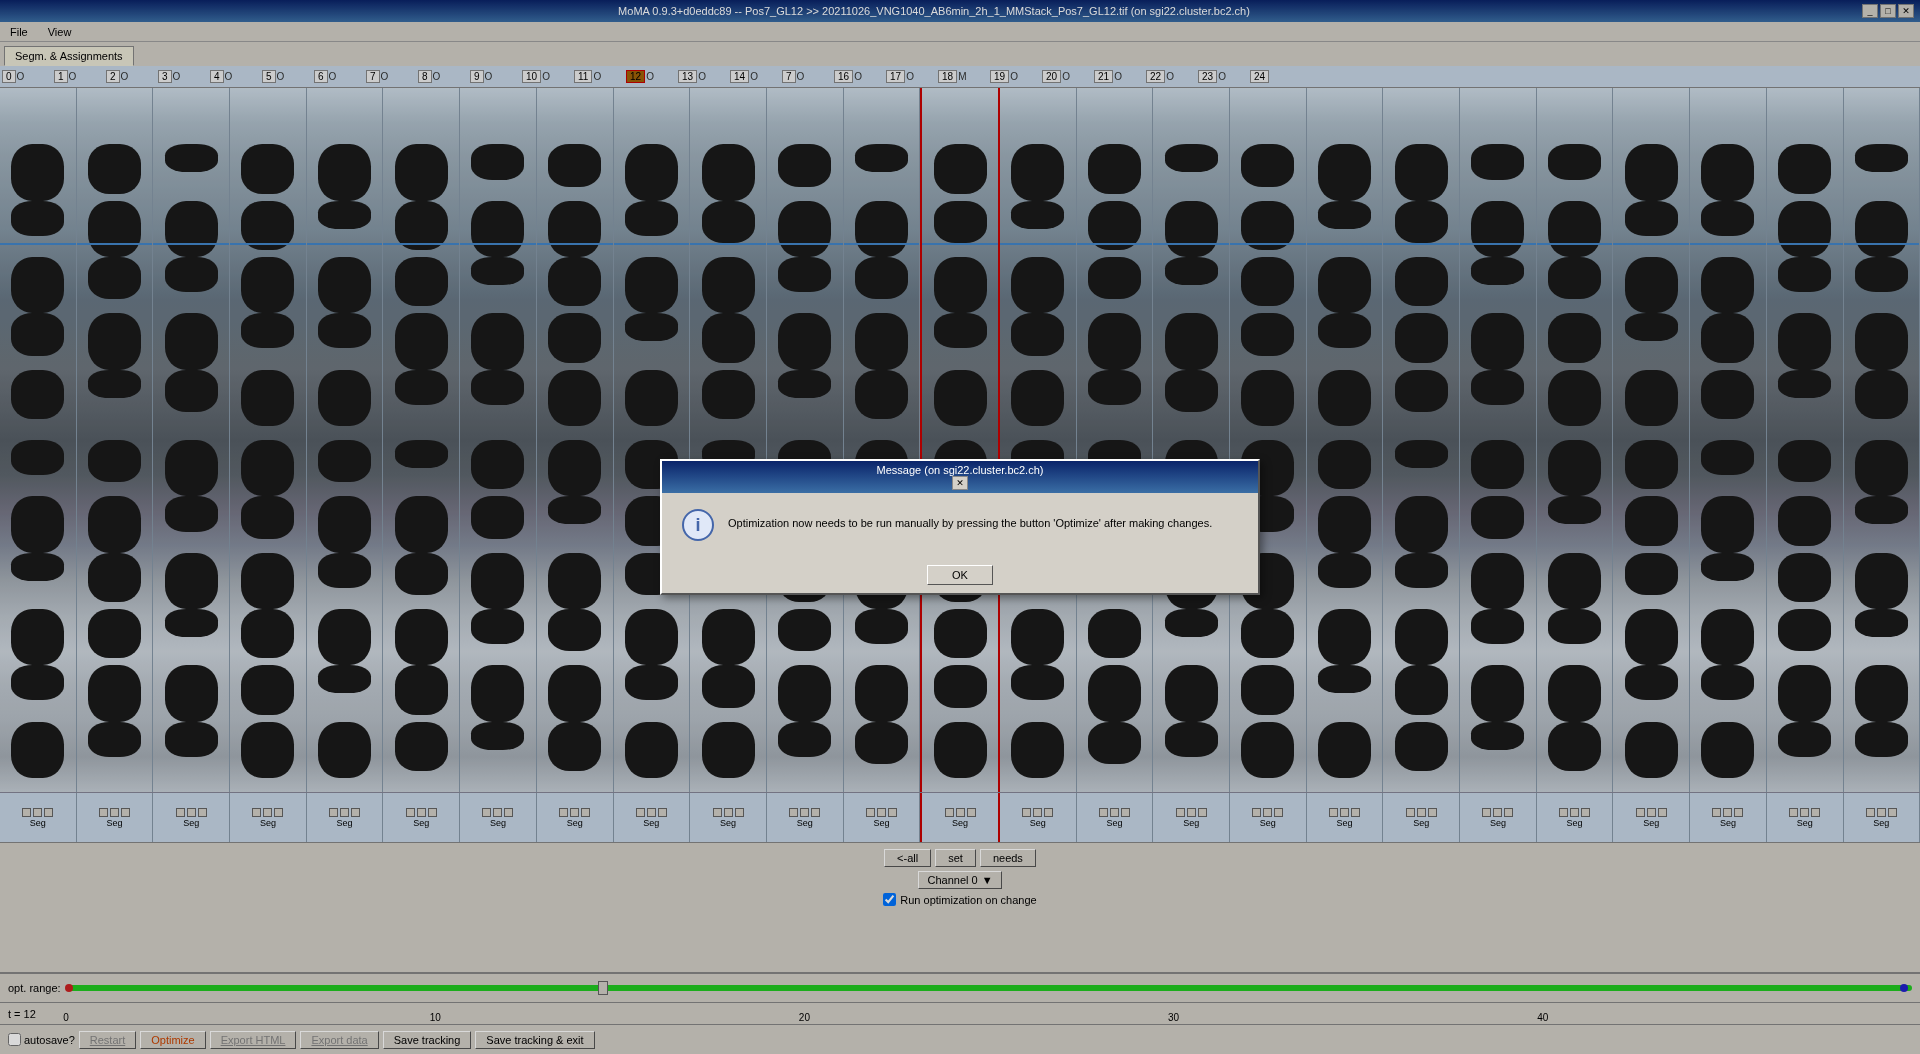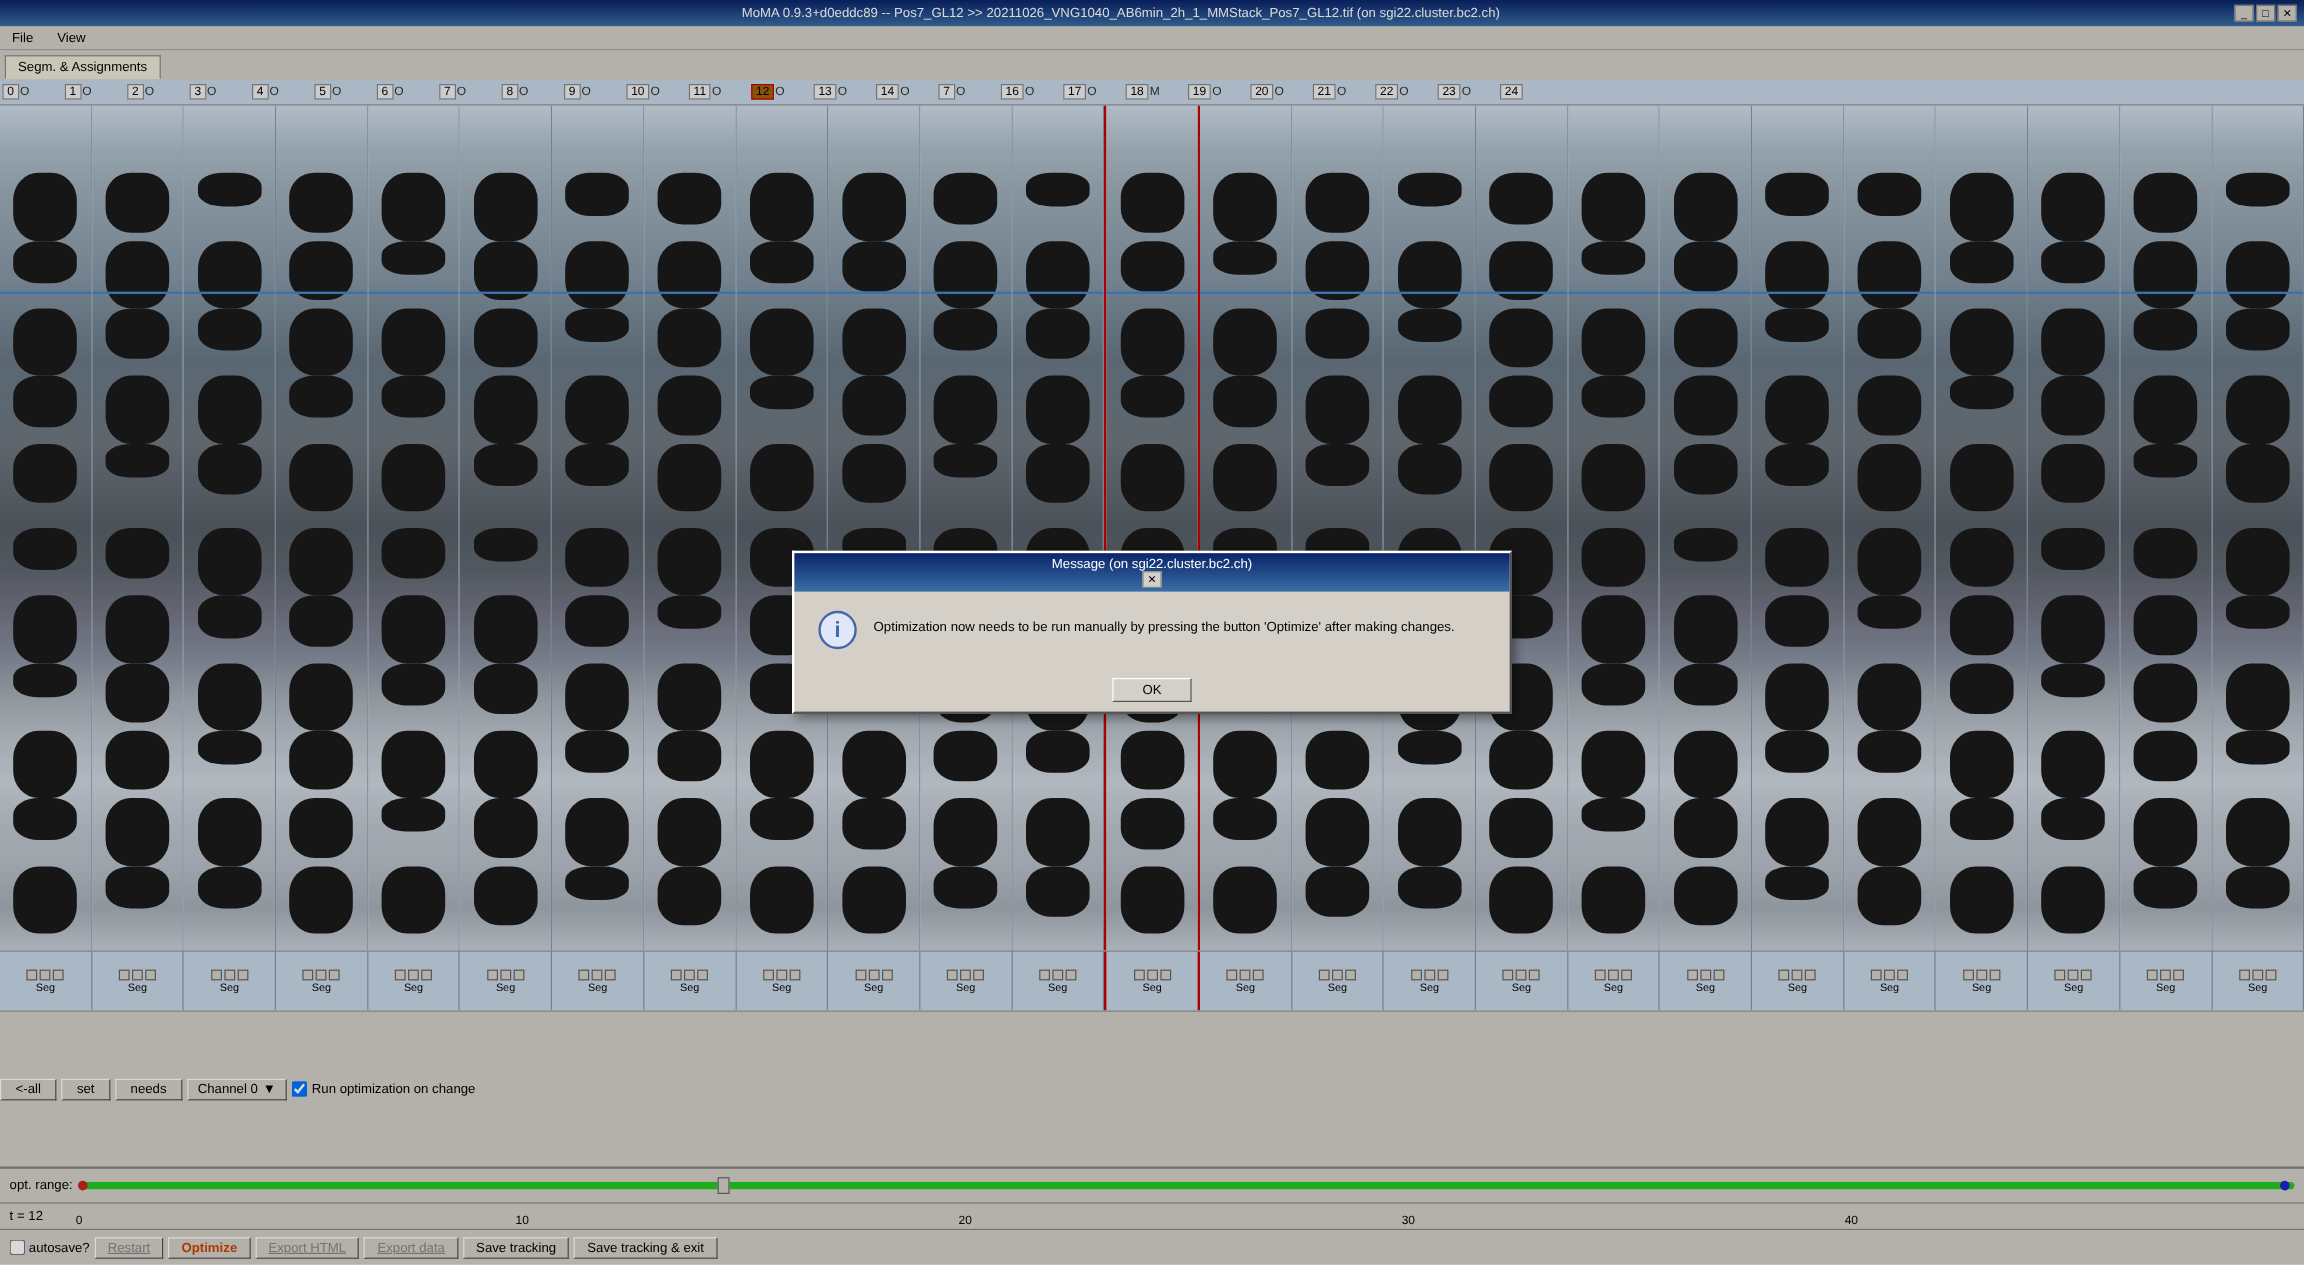--- a/index.html
+++ b/index.html
@@ -240,21 +240,21 @@
       border: 1px solid #666;
       background: #d4d0c8;
     }
 
     
     #controls-area {
       height: 130px;
       background: #d4d0c8;
       border-top: 1px solid #888;
       display: flex;
-      flex-direction: row;
+      flex-direction: column;
       align-items: center;
       gap: 4px;
       padding: 6px 0;
     }
 
     .btn-row {
       display: flex;
       gap: 4px;
       align-items: center;
     }
@@ -404,21 +404,21 @@
       border-top-color: #fff;
       border-left-color: #fff;
       border-right-color: #555;
       border-bottom-color: #555;
       font-size: 11px;
       cursor: pointer;
       white-space: nowrap;
     }
     .toolbar-btn.primary {
       color: #cc4400;
-      font-weight: bold;
+      font-weight: normal;
     }
     .toolbar-btn:disabled, .toolbar-btn.disabled {
       color: #888;
       text-decoration: underline;
     }
 
     .autosave-check {
       display: flex;
       align-items: center;
       gap: 3px;

